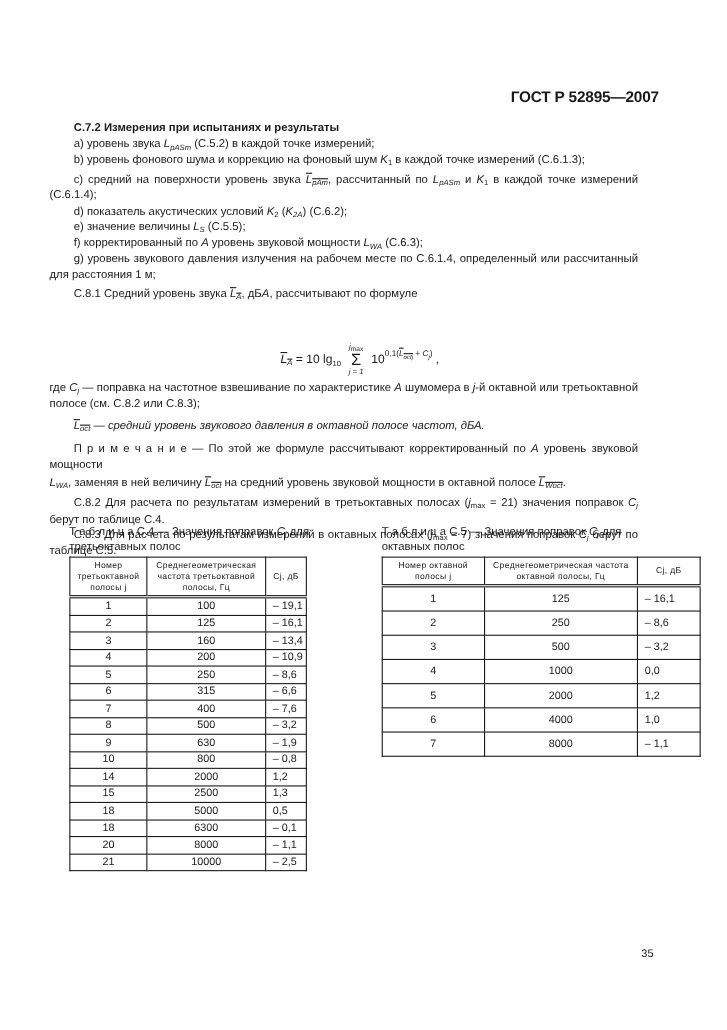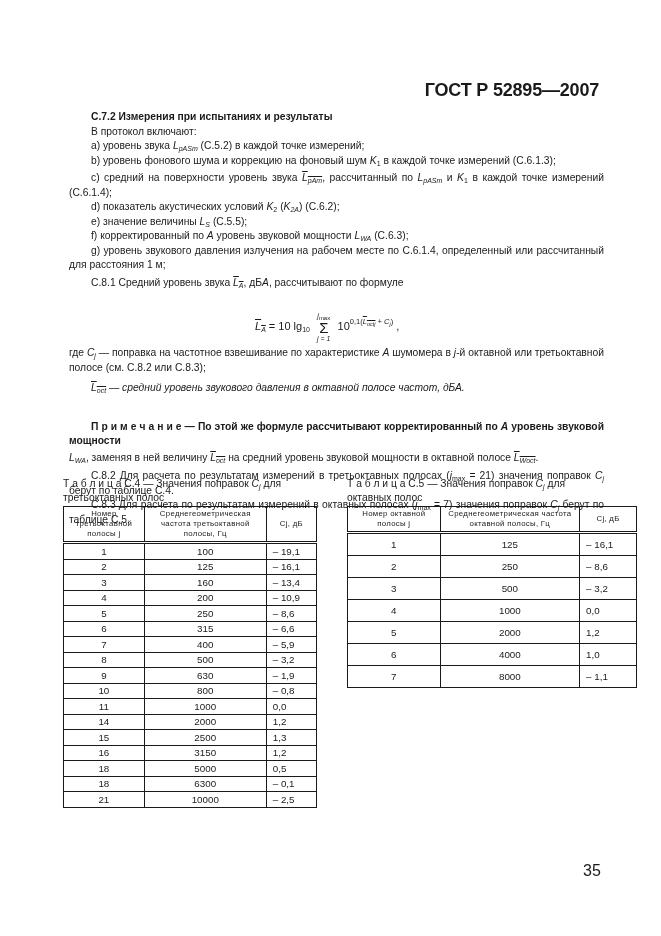--- a/index.html
+++ b/index.html
@@ -1,49 +1,48 @@
 <!DOCTYPE html>
 <html><head>
 <meta charset="utf-8">
 <style>
   html, body { margin: 0; padding: 0; background: #ffffff; }
   body { width: 661px; height: 936px; position: relative; overflow: hidden;
          font-family: "Liberation Sans", sans-serif; color: #1a1a1a; font-size: 10.3px; }
   .abs { position: absolute; }
-  .hdr { right: 62px; top: 80px; font-weight: bold; font-size: 18px; letter-spacing: -0.2px; }
-  .txt { left: 69px; width: 535px; line-height: 14.5px; }
+  .hdr { right: 62px; top: 80px; font-weight: bold; font-size: 14px; letter-spacing: -0.2px; }
+  .txt { left: 45px; width: 535px; line-height: 14.5px; }
   .p { margin: 0; text-align: justify; }
   .ind { text-indent: 22px; }
   .b { font-weight: bold; }
   i { font-style: italic; }
   sub { font-size: 7px; vertical-align: -2px; line-height: 0; }
   .ov { text-decoration: overline; }
   .formula { left: 255px; top: 312px; font-size: 11px; white-space: nowrap; }
   .sum { display: inline-block; text-align: center; vertical-align: middle; margin: 0 4px; position: relative; }
   .sum .top, .sum .bot { display: block; font-size: 7px; font-style: italic; line-height: 8px; }
   .sum .sig { display: block; font-size: 15px; line-height: 15px; }
   .exp { font-size: 7.5px; vertical-align: 6px; }
   .cap { font-size: 10.3px; line-height: 13.5px; }
   table { border-collapse: collapse; position: absolute; font-size: 9.8px; }
   th { font-weight: normal; font-size: 7.8px; line-height: 10px; border: 1px solid #1a1a1a; padding: 2px 2px; letter-spacing: 0.3px; }
   td { border: 1px solid #1a1a1a; text-align: center; height: 14.5px; padding: 0; }
   thead tr { border-bottom: 3px double #1a1a1a; }
   thead th { border-bottom: 3px double #1a1a1a; }
   td.cv { text-align: left; padding-left: 6px; }
   .t5 td { height: 21px; }
-  .pnum { left: 583px; top: 862px; font-size: 16px; }
+  .pnum { left: 583px; top: 862px; font-size: 10px; }
 </style>
 </head>
 <body>
 
 <div class="abs hdr">ГОСТ Р 52895—2007</div>
 
 <div class="abs txt" style="top:110px;">
   <p class="p ind b">С.7.2 Измерения при испытаниях и результаты</p>
-  <p class="p ind">В протокол включают:</p>
   <p class="p ind"><span>a) уровень звука </span><i>L</i><sub><i>pASm</i></sub><span> (С.5.2) в каждой точке измерений;</span></p>
   <p class="p ind"><span>b) уровень фонового шума и коррекцию на фоновый шум </span><i>K</i><sub>1</sub><span> в каждой точке измерений (С.6.1.3);</span></p>
   <p class="p ind" style="margin-top:3px;"><span>c) средний на поверхности уровень звука </span><span class="ov"><i>L</i><sub><i>pAm</i></sub></span><span>, рассчитанный по </span><i>L</i><sub><i>pASm</i></sub><span> и </span><i>K</i><sub>1</sub><span> в каждой точке измерений (С.6.1.4);</span></p>
   <p class="p ind"><span>d) показатель акустических условий </span><i>K</i><sub>2</sub> (<i>K</i><sub><i>2A</i></sub>)<span> (С.6.2);</span></p>
   <p class="p ind"><span>e)  значение величины </span><i>L</i><sub><i>S</i></sub><span> (С.5.5);</span></p>
   <p class="p ind"><span>f) корректированный по </span><i>A</i><span> уровень звуковой мощности </span><i>L</i><sub><i>WA</i></sub><span> (С.6.3);</span></p>
   <p class="p ind">g) уровень звукового давления излучения на рабочем месте по С.6.1.4, определенный или рассчитанный для расстояния 1 м;</p>
   <p class="p ind" style="margin-top:3px;"><span>С.8.1 Средний уровень звука </span><span class="ov"><i>L</i><sub><i>A</i></sub></span><span>, дБ</span><i>А</i><span>, рассчитывают по формуле</span></p>
 </div>
 
@@ -53,29 +52,29 @@
     <span class="top"><span>j</span><sub style="font-size:6px;font-style:normal">max</sub></span>
     <span class="sig">Σ</span>
     <span class="bot">j = 1</span>
   </span>
   <span>10</span><span class="exp"><span>0,1(</span><span class="ov"><i>L</i><sub style="font-size:5.5px"><i>octj</i></sub></span><i> + C</i><sub style="font-size:5.5px"><i>j</i></sub><span>)</span></span><span> ,</span>
 </div>
 
 <div class="abs txt" style="top:346px;">
   <p class="p"><span>где </span><i>C</i><sub><i>j</i></sub><span> — поправка на частотное взвешивание по характеристике </span><i>А</i><span> шумомера в </span><i>j</i><span>-й октавной или третьоктавной полосе (см. С.8.2 или С.8.3);</span></p>
   <p class="p ind" style="margin-top:6px;"><i><span class="ov"><span>L</span><sub>oct</sub></span><span> — средний уровень звукового давления в октавной полосе частот, дБА.</span></i></p>
-  <p class="p ind" style="margin-top:24px;font-weight:bold;"><span>П р и м е ч а н и е</span><span> — По этой же формуле рассчитывают корректированный по </span><i>А</i><span> уровень звуковой мощности </span></p>
+  <p class="p ind" style="margin-top:6px;"><span>П р и м е ч а н и е</span><span> — По этой же формуле рассчитывают корректированный по </span><i>А</i><span> уровень звуковой мощности </span></p>
   <p class="p" style="margin-top:2px;"><i>L</i><sub><i>WA</i></sub><span>, заменяя  в ней величину </span><span class="ov"><i>L</i><sub><i>oct</i></sub></span><span> на  средний уровень звуковой мощности в октавной полосе </span><span class="ov"><i>L</i><sub><i>Woct</i></sub></span><span>.</span></p>
   <p class="p ind" style="margin-top:4px;"><span>С.8.2 Для  расчета  по  результатам  измерений  в  третьоктавных  полосах (</span><i>j</i><sub>max</sub><span> = 21)  значения поправок </span><i>C</i><sub><i>j</i></sub><span> берут по таблице С.4.</span></p>
   <p class="p ind"><span>С.8.3  Для расчета по результатам измерений в  октавных  полосах (</span><i>j</i><sub>max</sub><span> = 7)  значения поправок </span><i>C</i><sub><i>j</i></sub><span> берут по таблице С.5.</span></p>
 </div>
 
 <div class="abs cap" style="left:63px; top:477px; width:262px;"><span>Т а б л и ц а С.4 — Значения поправок </span><i>C</i><sub><i>j</i></sub><span> для третьоктавных полос</span></div>
 
-<table style="left:63px; top:506px; width:254px;">
+<table style="left:63px; top:506px; width:216px;">
   <thead>
     <tr>
       <th style="width:78px;">Номер третьоктавной полосы j</th>
       <th style="width:120px;">Среднегеометрическая частота третьоктавной полосы, Гц</th>
       <th style="width:48px;">Cj, дБ</th>
     </tr>
   </thead>
   <tbody id="t4body">
       <tr>
         <td>1</td>
@@ -103,66 +102,61 @@
         <td class="cv">– 8,6</td>
       </tr>
       <tr>
         <td>6</td>
         <td>315</td>
         <td class="cv">– 6,6</td>
       </tr>
       <tr>
         <td>7</td>
         <td>400</td>
-        <td class="cv">– 5,9</td>
+        <td class="cv">– 7,6</td>
       </tr>
       <tr>
         <td>8</td>
         <td>500</td>
         <td class="cv">– 3,2</td>
       </tr>
       <tr>
         <td>9</td>
         <td>630</td>
         <td class="cv">– 1,9</td>
       </tr>
       <tr>
         <td>10</td>
         <td>800</td>
         <td class="cv">– 0,8</td>
       </tr>
       <tr>
-        <td>11</td>
-        <td>1000</td>
-        <td class="cv">0,0</td>
-      </tr>
-      <tr>
         <td>14</td>
         <td>2000</td>
         <td class="cv">1,2</td>
       </tr>
       <tr>
         <td>15</td>
         <td>2500</td>
         <td class="cv">1,3</td>
       </tr>
       <tr>
-        <td>16</td>
-        <td>3150</td>
-        <td class="cv">1,2</td>
-      </tr>
-      <tr>
         <td>18</td>
         <td>5000</td>
         <td class="cv">0,5</td>
       </tr>
       <tr>
         <td>18</td>
         <td>6300</td>
         <td class="cv">– 0,1</td>
+      </tr>
+      <tr>
+        <td>20</td>
+        <td>8000</td>
+        <td class="cv">– 1,1</td>
       </tr>
       <tr>
         <td>21</td>
         <td>10000</td>
         <td class="cv">– 2,5</td>
       </tr>
     </tbody>
 </table>
 
 <div class="abs cap" style="left:347px; top:477px; width:255px;"><span>Т а б л и ц а С.5 — Значения поправок </span><i>C</i><sub><i>j</i></sub><span> для октавных полос</span></div>

